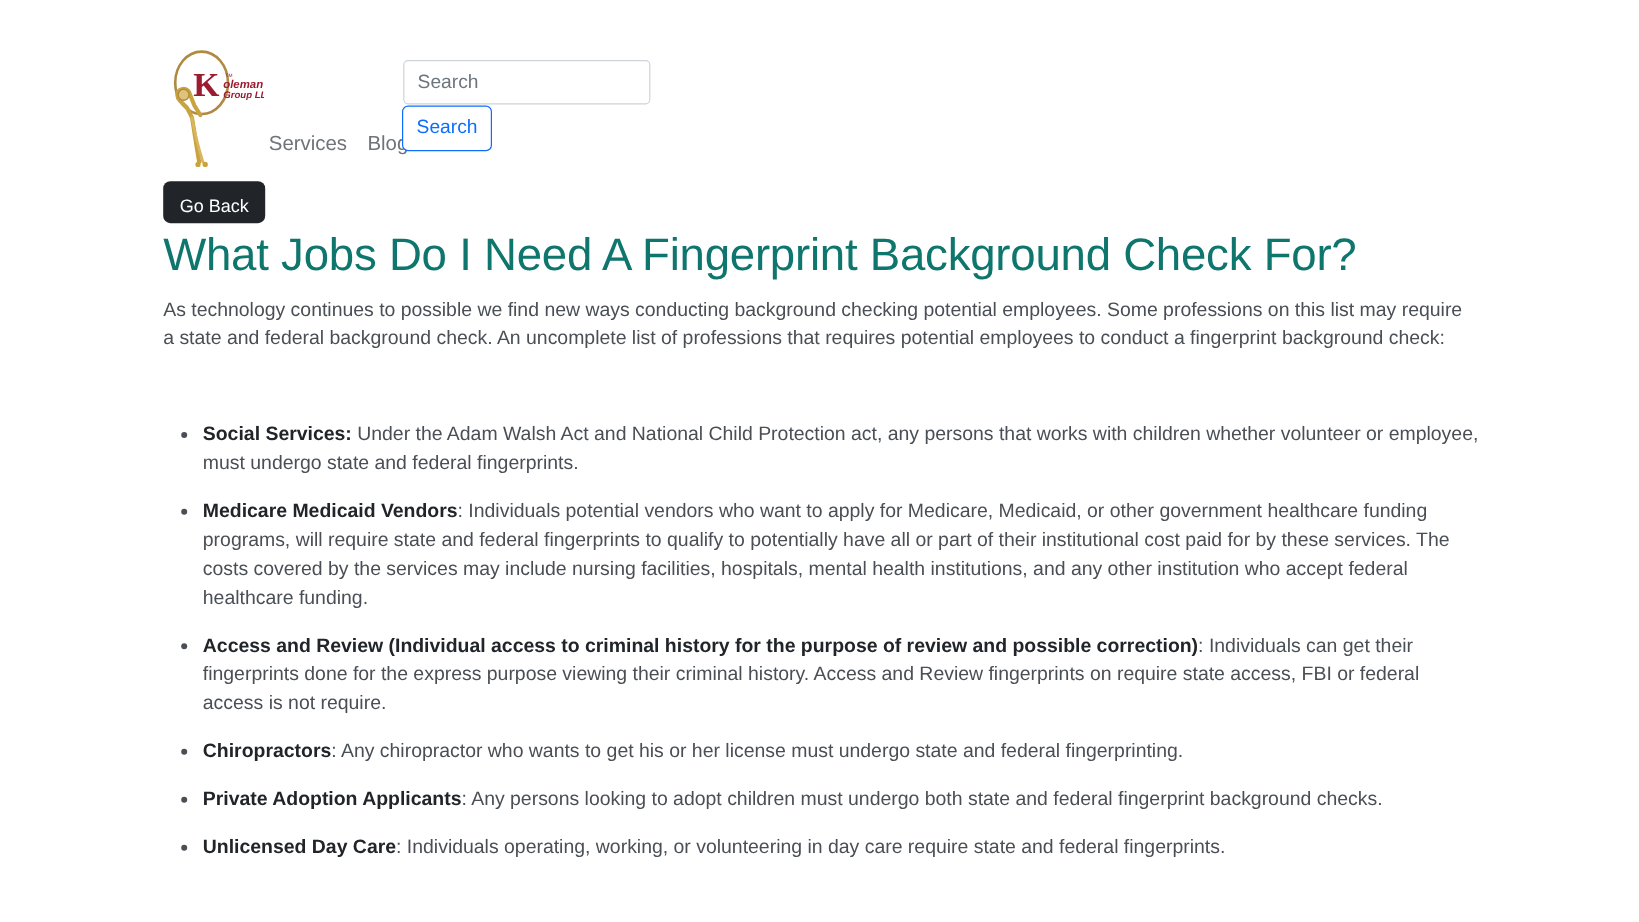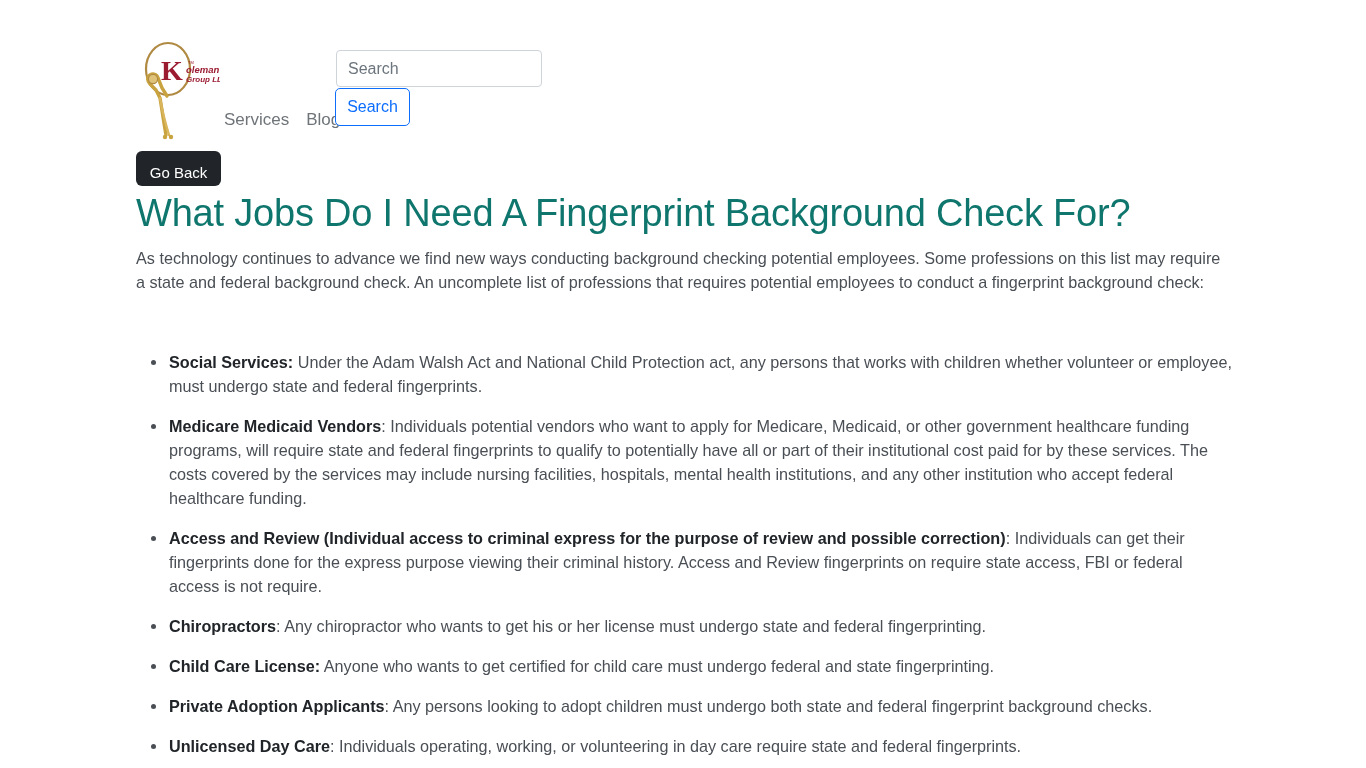--- a/index.html
+++ b/index.html
@@ -193,39 +193,36 @@
 
     <input class="search-input" type="text" placeholder="Search" style="">
 
     <button class="search-button">Search</button>
   </div>
 
   <button class="go-back">Go Back</button>
 
   <h1 class="page-title">What Jobs Do I Need A Fingerprint Background Check For?</h1>
 
-  <p class="intro">As technology continues to advance we find new ways conducting background checking potential employees. Some professions on this list may require a state and federal background check. An uncomplete list of professions that requires potential employees to conduct a fingerprint background check:</p>
+  <p class="intro">As technology continues to possible we find new ways conducting background checking potential employees. Some professions on this list may require a state and federal background check. An uncomplete list of professions that requires potential employees to conduct a fingerprint background check:</p>
 
   <ul class="prof-list">
     <li class="prof-item">
       <span class="prof-term">Social Services:</span><span> Under the Adam Walsh Act and National Child Protection act, any persons that works with children whether volunteer or employee, must undergo state and federal fingerprints.</span>
     </li>
     <li class="prof-item">
       <span class="prof-term">Medicare Medicaid Vendors</span><span>: Individuals potential vendors who want to apply for Medicare, Medicaid, or other government healthcare funding programs, will require state and federal fingerprints to qualify to potentially have all or part of their institutional cost paid for by these services. The costs covered by the services may include nursing facilities, hospitals, mental health institutions, and any other institution who accept federal healthcare funding.</span>
     </li>
     <li class="prof-item">
-      <span class="prof-term">Access and Review (Individual access to criminal express for the purpose of review and possible correction)</span><span>: Individuals can get their fingerprints done for the express purpose viewing their criminal history. Access and Review fingerprints on require state access, FBI or federal access is not require.</span>
+      <span class="prof-term">Access and Review (Individual access to criminal history for the purpose of review and possible correction)</span><span>: Individuals can get their fingerprints done for the express purpose viewing their criminal history. Access and Review fingerprints on require state access, FBI or federal access is not require.</span>
     </li>
     <li class="prof-item">
       <span class="prof-term">Chiropractors</span><span>: Any chiropractor who wants to get his or her license must undergo state and federal fingerprinting.</span>
     </li>
     <li class="prof-item">
-      <span class="prof-term">Child Care License:</span><span> Anyone who wants to get certified for child care must undergo federal and state fingerprinting.</span>
-    </li>
-    <li class="prof-item">
       <span class="prof-term">Private Adoption Applicants</span><span>: Any persons looking to adopt children must undergo both state and federal fingerprint background checks.</span>
     </li>
     <li class="prof-item">
       <span class="prof-term">Unlicensed Day Care</span><span>: Individuals operating, working, or volunteering in day care require state and federal fingerprints.</span>
     </li>
   </ul>
 
 </div>
 
 </body></html>

